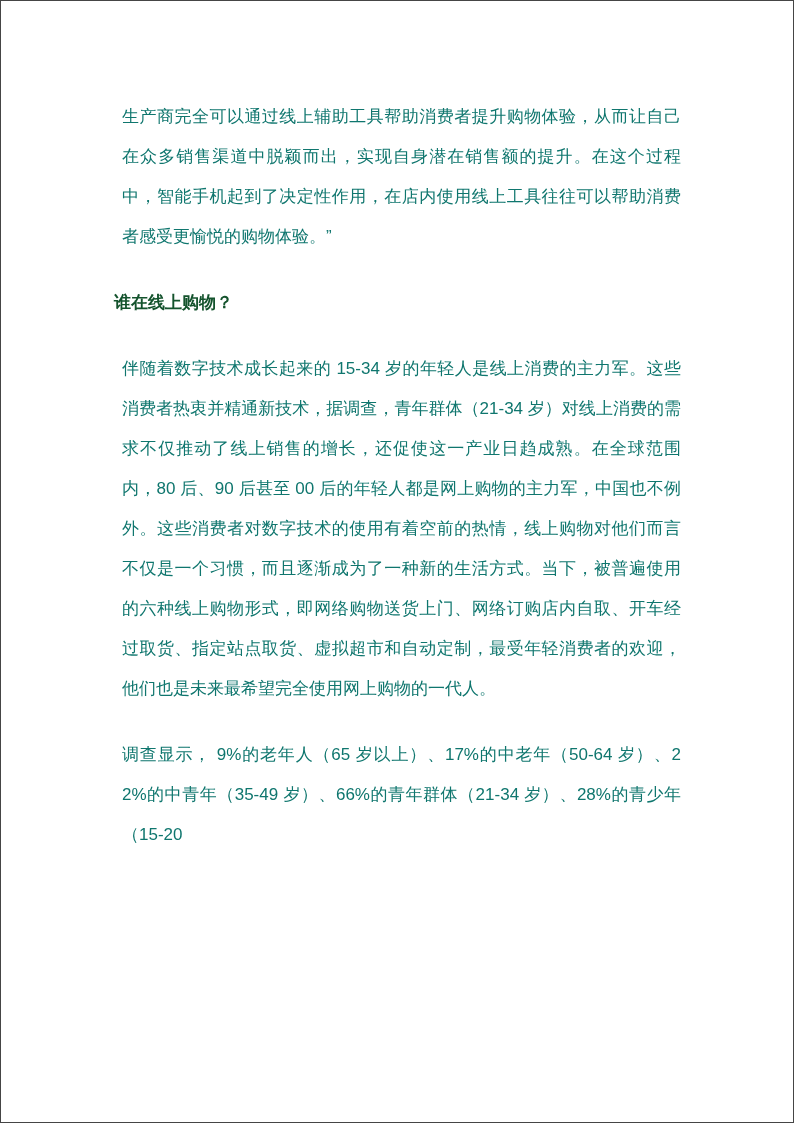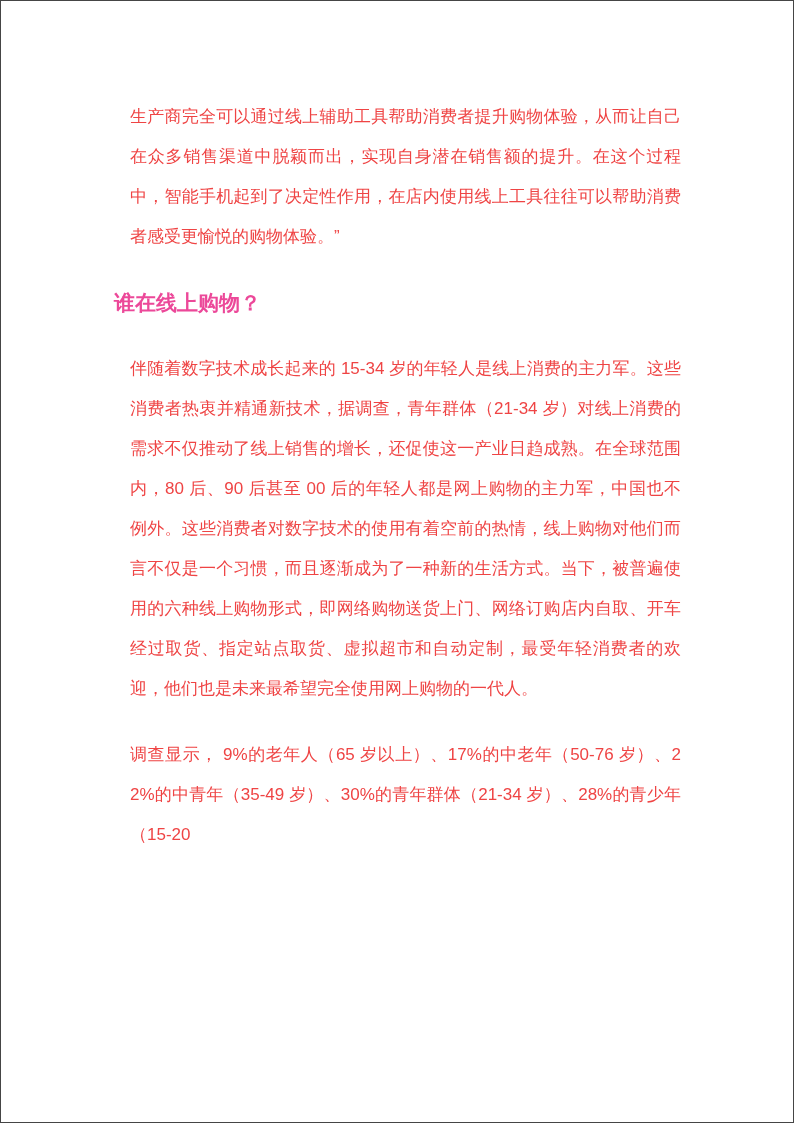--- a/index.html
+++ b/index.html
@@ -12,42 +12,42 @@
     position: relative;
     width: 794px;
     height: 1123px;
     box-sizing: border-box;
     background: #ffffff;
     border: 1px solid #454545;
     padding: 96px 112px 0 113px;
     overflow: hidden;
   }
   .body-para {
-    margin: 0 0 26px 16px;
+    margin: 0 0 26px 8px;
     font-size: 17px;
     line-height: 40px;
-    color: #ef4444;
+    color: #0f766e;
     text-align: justify;
     text-justify: inter-ideograph;
     word-break: break-all;
   }
   .heading {
     margin: 0 0 26px 0;
-    font-size: 21px;
+    font-size: 17px;
     font-weight: 700;
     line-height: 40px;
-    color: #ec4899;
+    color: #14532d;
     text-align: left;
   }
 </style>
 </head>
 <body>
 
 <div class="page">
   <p class="body-para">生产商完全可以通过线上辅助工具帮助消费者提升购物体验，从而让自己在众多销售渠道中脱颖而出，实现自身潜在销售额的提升。在这个过程中，智能手机起到了决定性作用，在店内使用线上工具往往可以帮助消费者感受更愉悦的购物体验。”</p>
 
 
   <h2 class="heading">谁在线上购物？</h2>
 
   <p class="body-para">伴随着数字技术成长起来的 15-34 岁的年轻人是线上消费的主力军。这些消费者热衷并精通新技术，据调查，青年群体（21-34 岁）对线上消费的需求不仅推动了线上销售的增长，还促使这一产业日趋成熟。在全球范围内，80 后、90 后甚至 00 后的年轻人都是网上购物的主力军，中国也不例外。这些消费者对数字技术的使用有着空前的热情，线上购物对他们而言不仅是一个习惯，而且逐渐成为了一种新的生活方式。当下，被普遍使用的六种线上购物形式，即网络购物送货上门、网络订购店内自取、开车经过取货、指定站点取货、虚拟超市和自动定制，最受年轻消费者的欢迎，他们也是未来最希望完全使用网上购物的一代人。</p>
 
-  <p class="body-para">调查显示， 9%的老年人（65 岁以上）、17%的中老年（50-76 岁）、22%的中青年（35-49 岁）、30%的青年群体（21-34 岁）、28%的青少年（15-20</p>
+  <p class="body-para">调查显示， 9%的老年人（65 岁以上）、17%的中老年（50-64 岁）、22%的中青年（35-49 岁）、66%的青年群体（21-34 岁）、28%的青少年（15-20</p>
 </div>
 
 </body></html>

